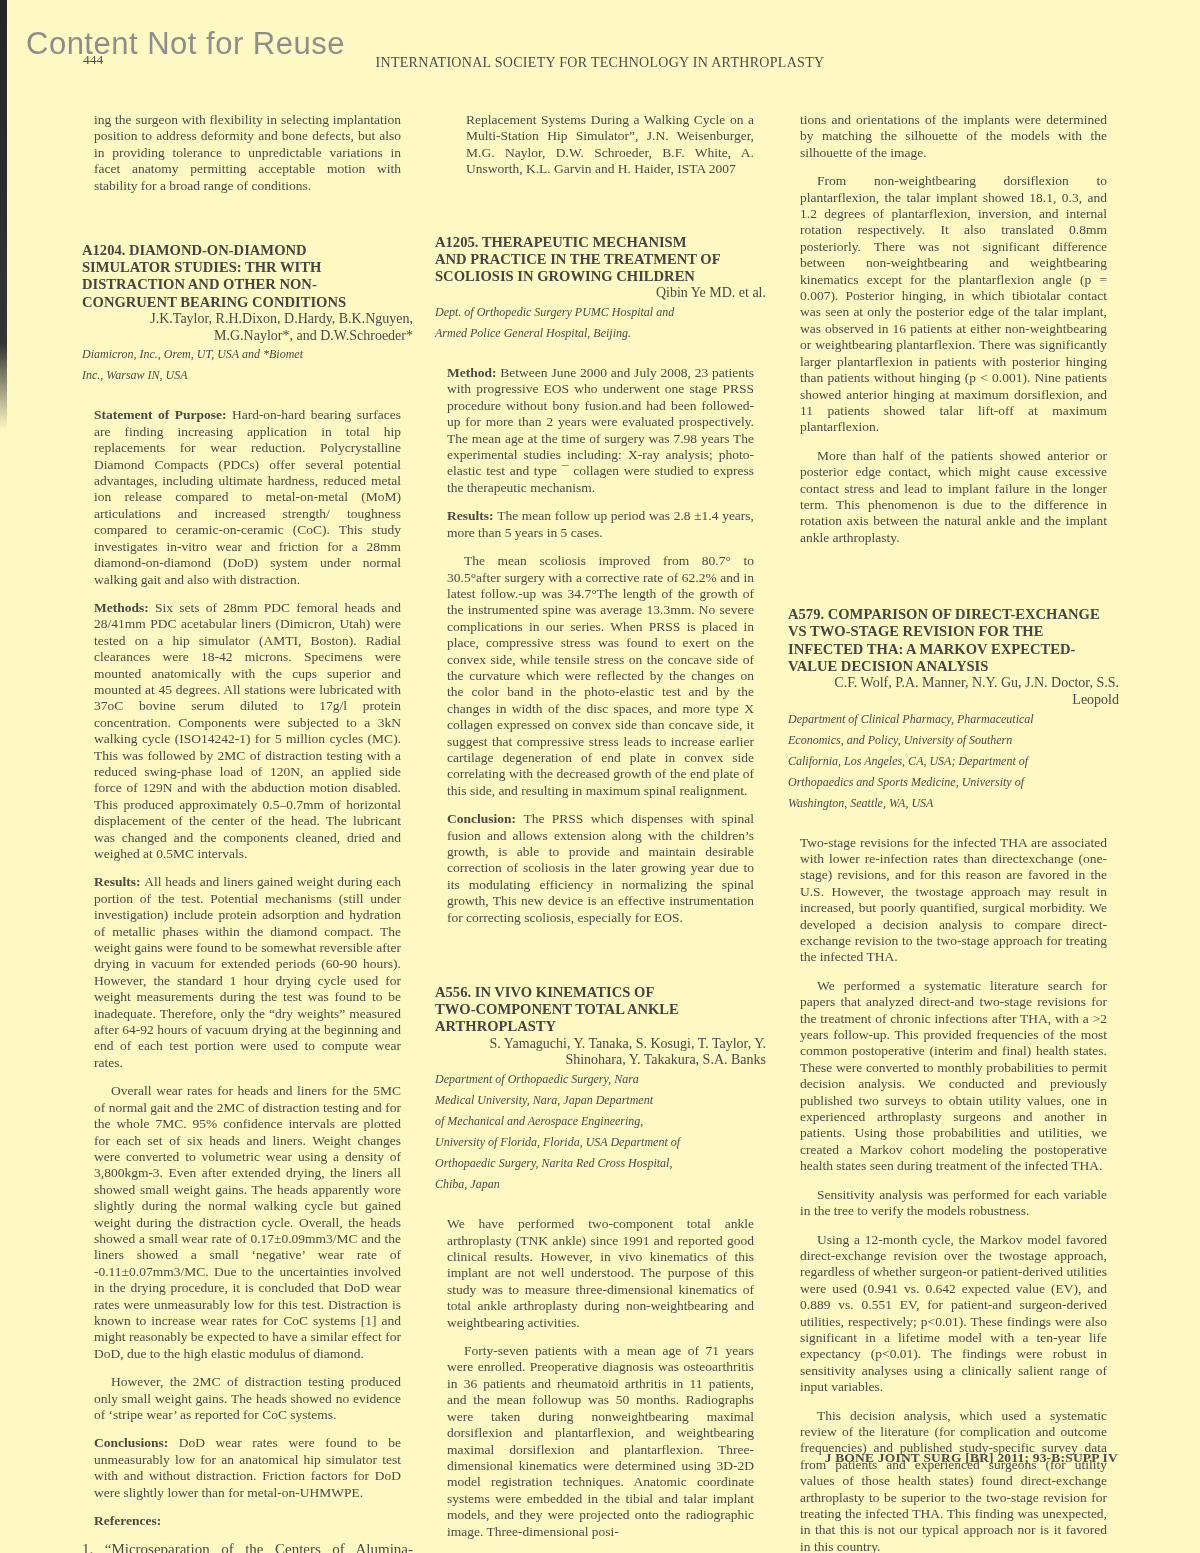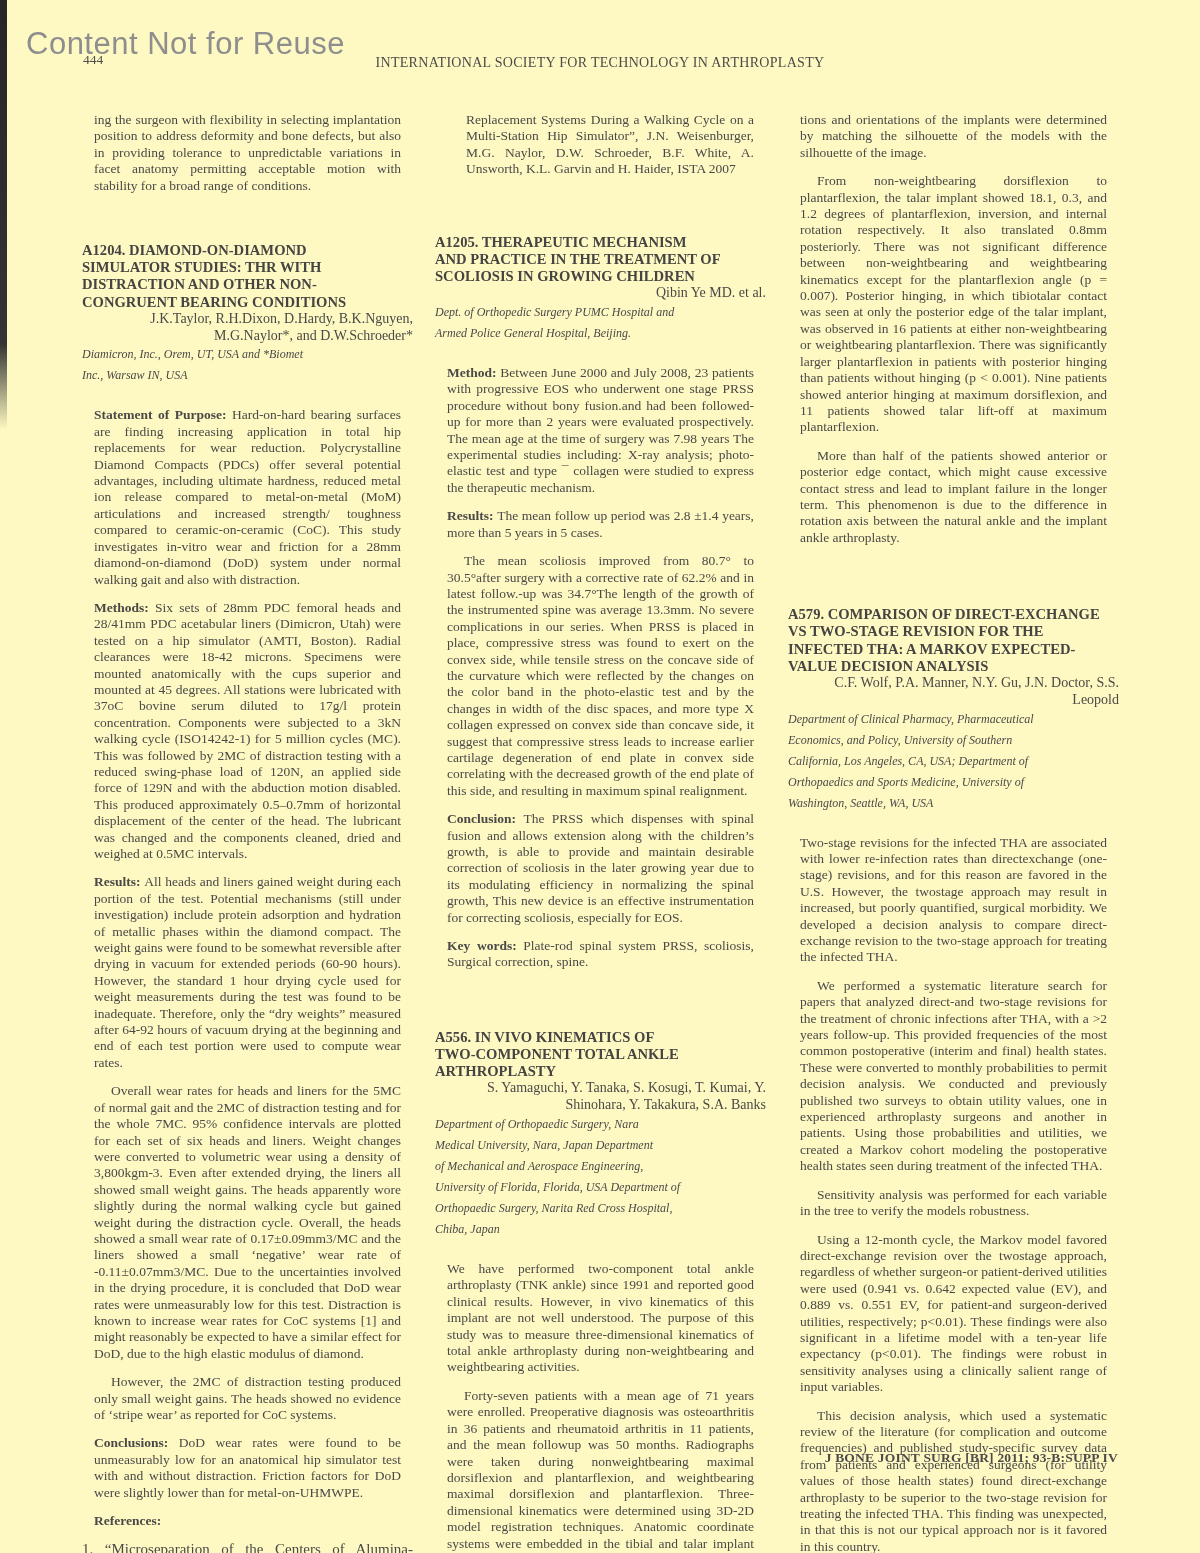--- a/index.html
+++ b/index.html
@@ -84,26 +84,25 @@
 AND PRACTICE IN THE TREATMENT OF
 SCOLIOSIS IN GROWING CHILDREN</div>
       <div class="authors">Qibin Ye MD. et al.</div>
       <div class="affiliation">Dept. of Orthopedic Surgery PUMC Hospital and
 Armed Police General Hospital, Beijing.</div>
       <div style="height: 9px;"></div>
       <div class="para"><span class="label">Method: </span>Between June 2000 and July 2008, 23 patients with progressive EOS who underwent one stage PRSS procedure without bony fusion.and had been followed-up for more than 2 years were evaluated prospectively. The mean age at the time of surgery was 7.98 years The experimental studies including: X-ray analysis; photo-elastic test and type ¯ collagen were studied to express the therapeutic mechanism.</div>
       <div class="para"><span class="label">Results: </span>The mean follow up period was 2.8 ±1.4 years, more than 5 years in 5 cases.</div>
       <div class="para indent">The mean scoliosis improved from 80.7° to 30.5°after surgery with a corrective rate of 62.2% and in latest follow.-up was 34.7°The length of the growth of the instrumented spine was average 13.3mm. No severe complications in our series. When PRSS is placed in place, compressive stress was found to exert on the convex side, while tensile stress on the concave side of the curvature which were reflected by the changes on the color band in the photo-elastic test and by the changes in width of the disc spaces, and more type X collagen expressed on convex side than concave side, it suggest that compressive stress leads to increase earlier cartilage degeneration of end plate in convex side correlating with the decreased growth of the end plate of this side, and resulting in maximum spinal realignment.</div>
       <div class="para"><span class="label">Conclusion: </span>The PRSS which dispenses with spinal fusion and allows extension along with the children’s growth, is able to provide and maintain desirable correction of scoliosis in the later growing year due to its modulating efficiency in normalizing the spinal growth, This new device is an effective instrumentation for correcting scoliosis, especially for EOS.</div>
-      <div class="para"><span class="label">Key words: </span>Plate-rod spinal system PRSS, scoliosis, Surgical correction, spine.</div>
       <div style="height: 46px;"></div>
       <div class="heading">A556. IN VIVO KINEMATICS OF
 TWO-COMPONENT TOTAL ANKLE
 ARTHROPLASTY</div>
-      <div class="authors">S. Yamaguchi, Y. Tanaka, S. Kosugi, T. Kumai, Y.
+      <div class="authors">S. Yamaguchi, Y. Tanaka, S. Kosugi, T. Taylor, Y.
 Shinohara, Y. Takakura, S.A. Banks</div>
       <div class="affiliation">Department of Orthopaedic Surgery, Nara
 Medical University, Nara, Japan Department
 of Mechanical and Aerospace Engineering,
 University of Florida, Florida, USA Department of
 Orthopaedic Surgery, Narita Red Cross Hospital,
 Chiba, Japan</div>
       <div style="height: 9px;"></div>
       <div class="para">We have performed two-component total ankle arthroplasty (TNK ankle) since 1991 and reported good clinical results. However, in vivo kinematics of this implant are not well understood. The purpose of this study was to measure three-dimensional kinematics of total ankle arthroplasty during non-weightbearing and weightbearing activities.</div>
       <div class="para indent">Forty-seven patients with a mean age of 71 years were enrolled. Preoperative diagnosis was osteoarthritis in 36 patients and rheumatoid arthritis in 11 patients, and the mean followup was 50 months. Radiographs were taken during nonweightbearing maximal dorsiflexion and plantarflexion, and weightbearing maximal dorsiflexion and plantarflexion. Three-dimensional kinematics were determined using 3D-2D model registration techniques. Anatomic coordinate systems were embedded in the tibial and talar implant models, and they were projected onto the radiographic image. Three-dimensional posi-</div>

